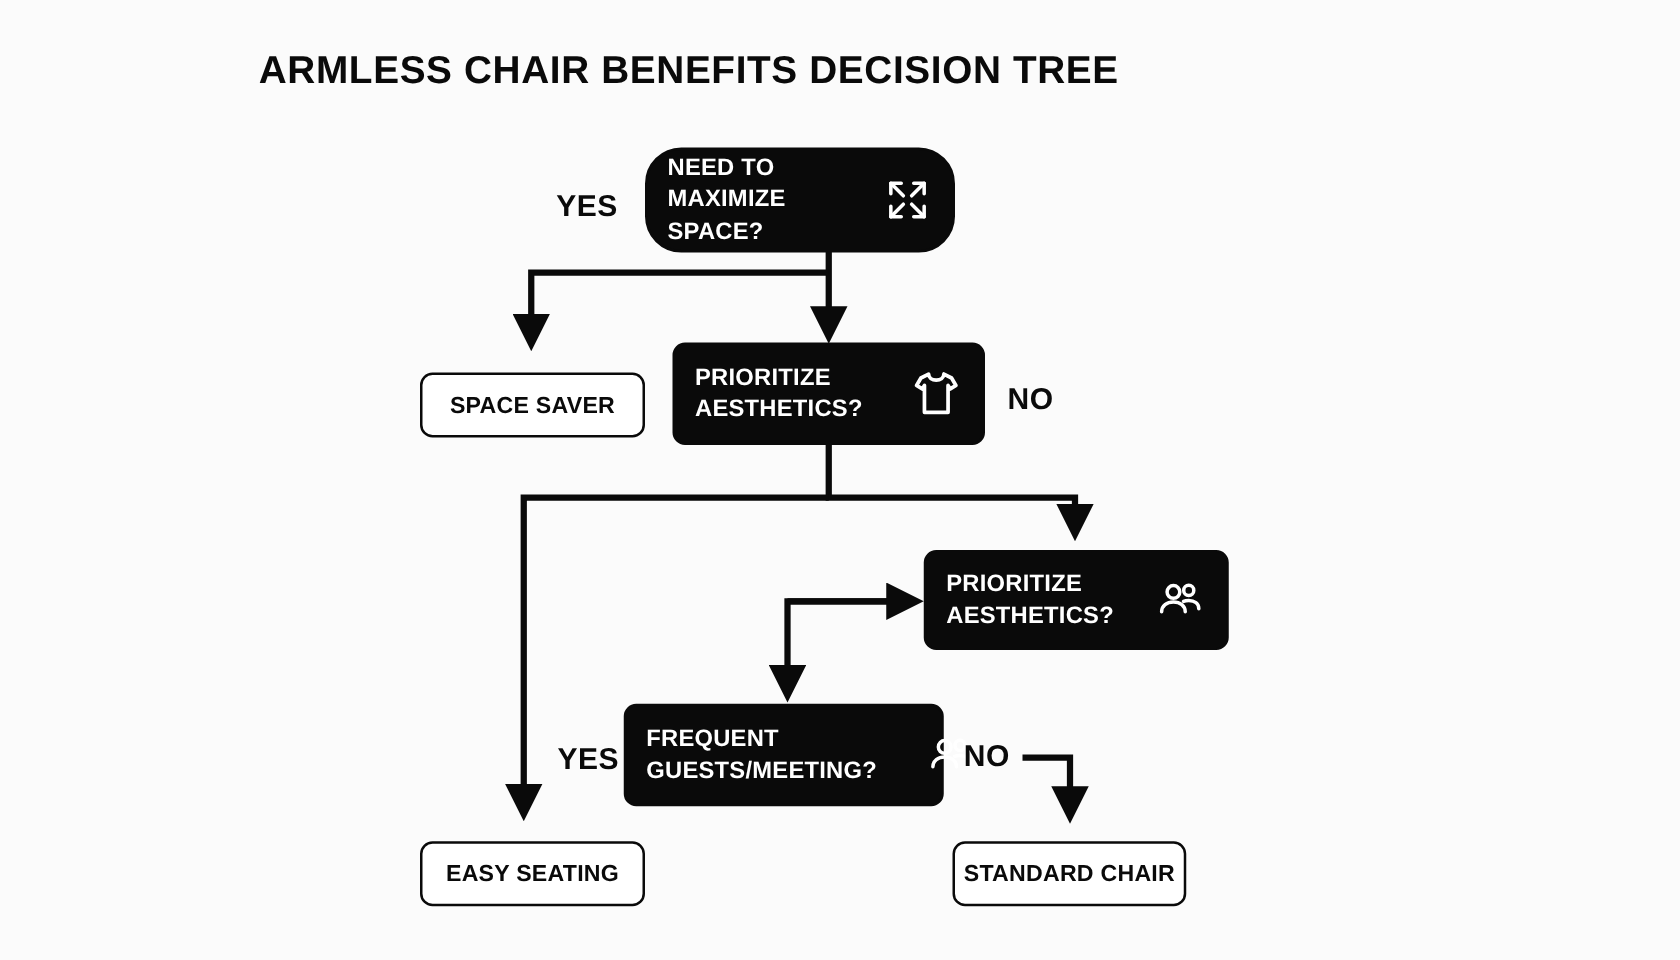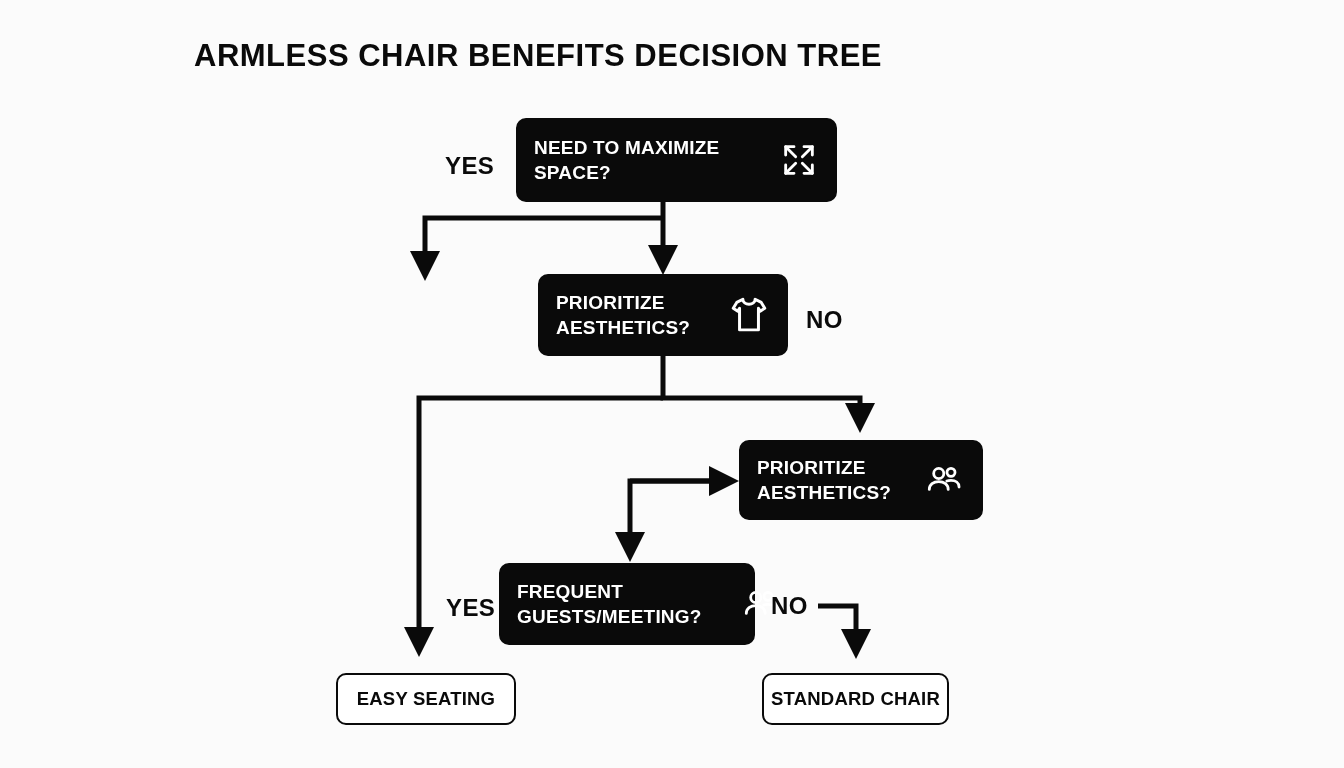--- a/index.html
+++ b/index.html
@@ -14,21 +14,21 @@
     overflow: hidden;
   }
   #canvas {
     position: relative;
     width: 1344px;
     height: 768px;
     background: #fbfbfb;
   }
   #title {
     position: absolute;
-    left: 4px;
+    left: 17px;
     top: 38px;
     width: 1068px;
     text-align: center;
     font-size: 31px;
     font-weight: bold;
     letter-spacing: 0.5px;
     color: #0a0a0a;
     font-family: "Liberation Sans", sans-serif;
   }
   .node {
@@ -110,39 +110,42 @@
       <path d="M 663 398 L 419 398 L 419 648" marker-end="url(#arrow)"></path>
 
       <path d="M 722 481 L 630 481 L 630 553" marker-end="url(#arrow)"></path>
 
       <path d="M 630 481 L 730 481" marker-end="url(#arrow)"></path>
 
       <path d="M 818 606 L 856 606 L 856 650" marker-end="url(#arrow)"></path>
     </g>
   </svg>
 
-  <div class="node dark" style="left:516px; top:118px; width:321px; height:84px;">
+  <div class="node dark" style="left:516px; top:118px; width:248px; height:84px;border-radius:29px;">
     <span class="node-label">NEED TO MAXIMIZE
 SPACE?</span>
     <span class="node-icon">
       <svg width="40" height="40" viewBox="0 0 24 24" fill="none" stroke="#ffffff" stroke-width="1.7" stroke-linecap="round" stroke-linejoin="round">
         <path d="M4 9 L4 4 L9 4"></path>
           <path d="M4 4 L10 10"></path>
         <path d="M20 9 L20 4 L15 4"></path>
           <path d="M20 4 L14 10"></path>
         <path d="M4 15 L4 20 L9 20"></path>
           <path d="M4 20 L10 14"></path>
         <path d="M20 15 L20 20 L15 20"></path>
           <path d="M20 20 L14 14"></path>
       </svg>
     </span>
   </div>
 
   <div class="edge-label" style="left:445px; top:152px;">YES</div>
 
+  <div class="node light" style="left:336px; top:298px; width:180px; height:52px;">
+    <span class="node-label">SPACE SAVER</span>
+  </div>
 
   <div class="node dark" style="left:538px; top:274px; width:250px; height:82px;">
     <span class="node-label">PRIORITIZE
 AESTHETICS?</span>
     <span class="node-icon">
       <svg width="42" height="42" viewBox="0 0 24 24" fill="none" stroke="#ffffff" stroke-width="1.7" stroke-linecap="round" stroke-linejoin="round">
         <path d="M8.5 3 L5 4.8 L3 8.2 L5.6 9.8 L6.6 8.2 L6.6 20.5 L17.4 20.5 L17.4 8.2 L18.4 9.8 L21 8.2 L19 4.8 L15.5 3 C15.5 4.7 13.9 5.8 12 5.8 C10.1 5.8 8.5 4.7 8.5 3 Z"></path>
       </svg>
     </span>
   </div>

